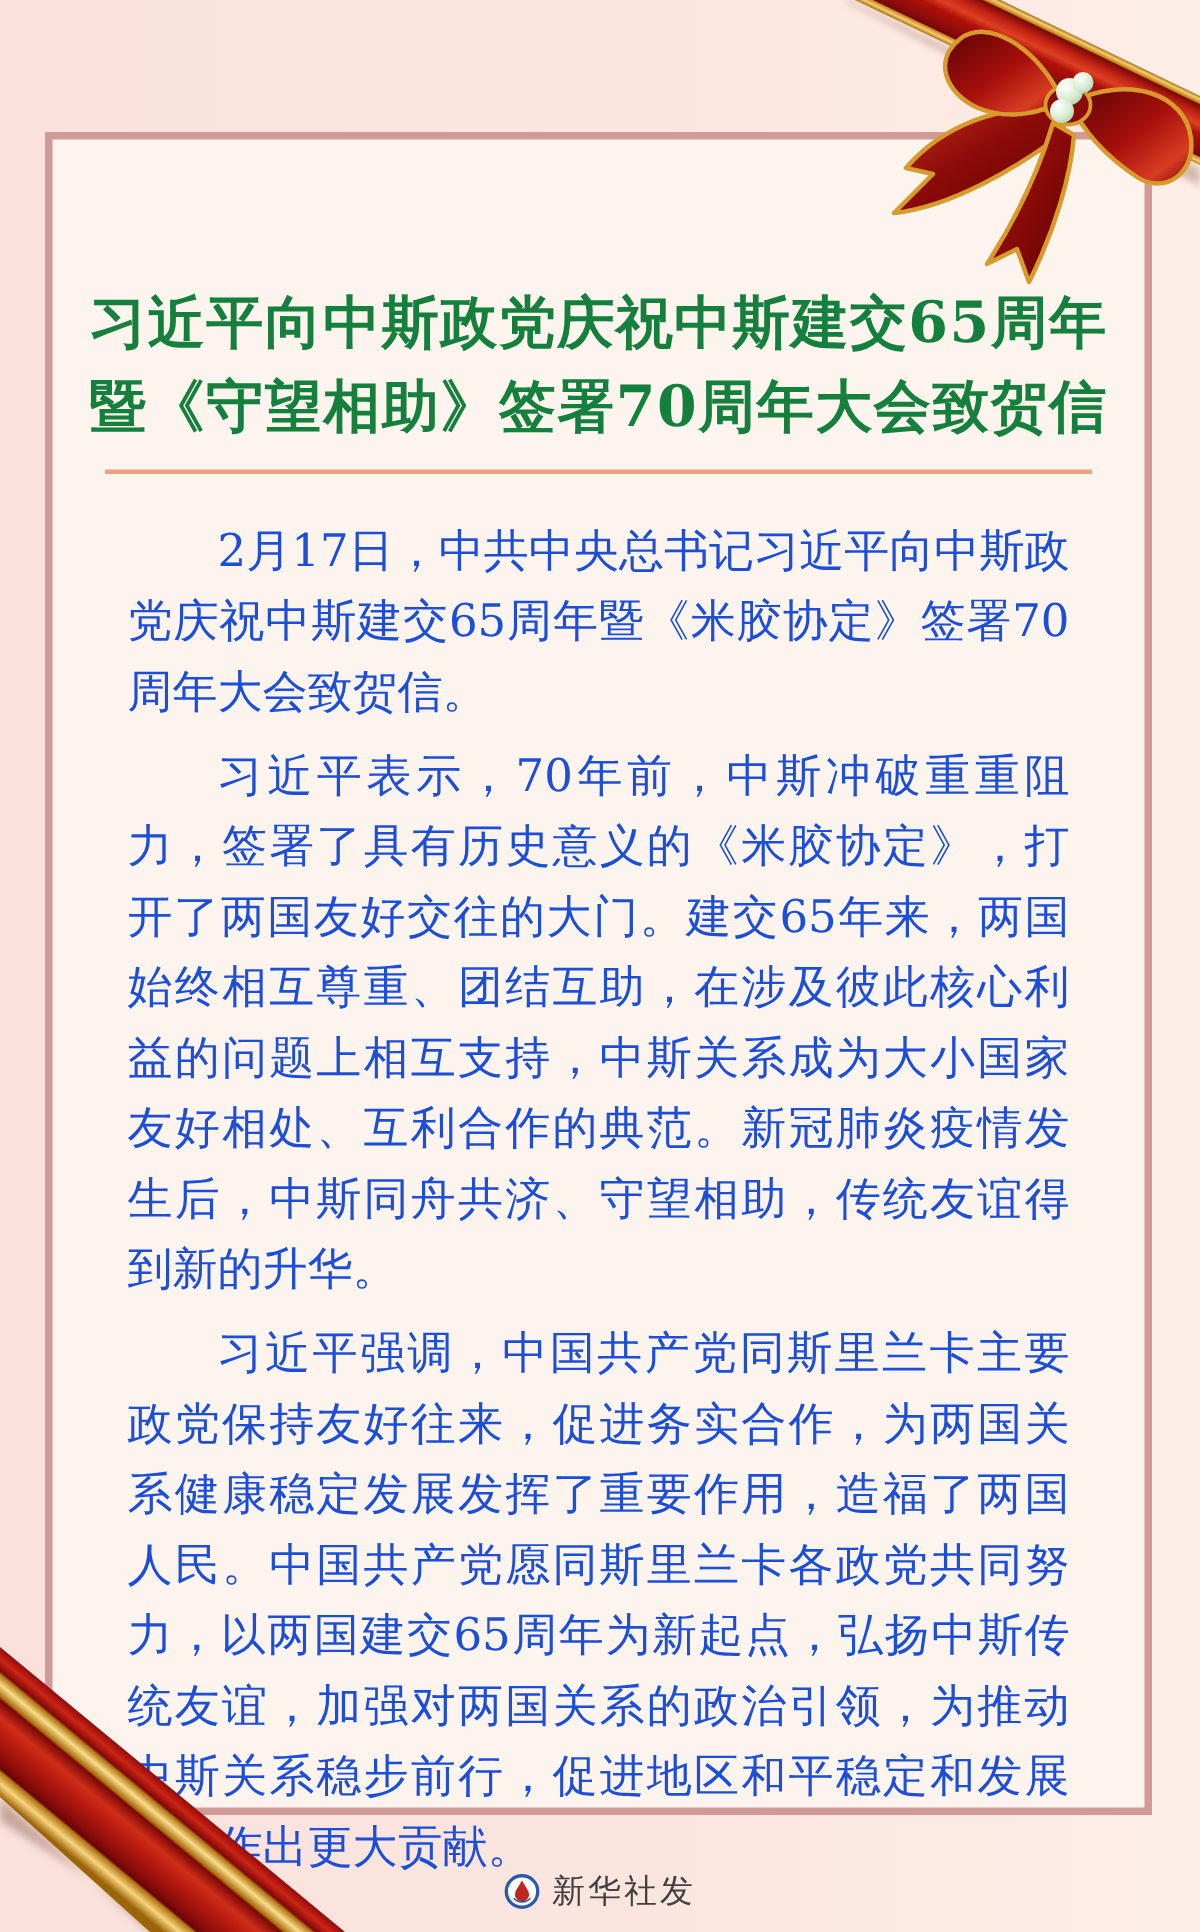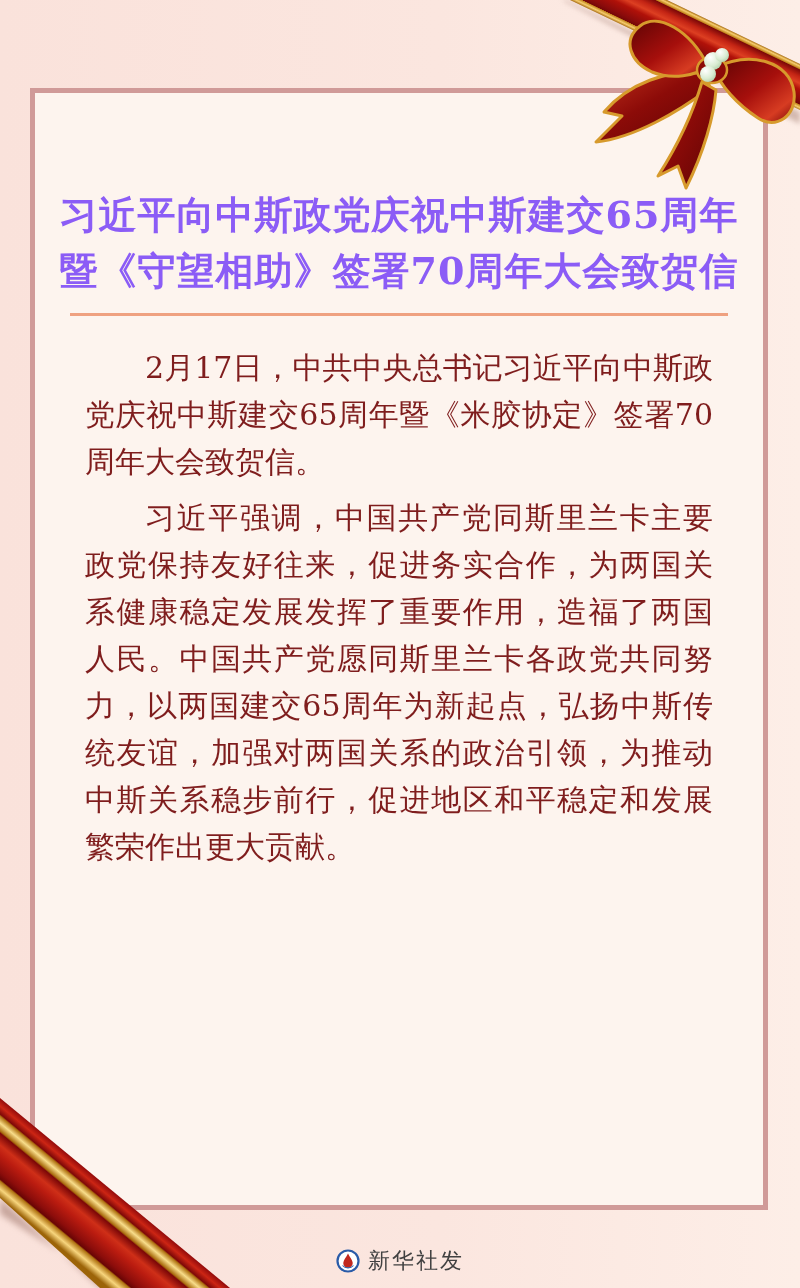--- a/index.html
+++ b/index.html
@@ -7,29 +7,29 @@
     width:800px;height:1288px;position:relative;overflow:hidden;
     background:linear-gradient(90deg,#fae2db 0%,#fbe6df 55%,#fdeee7 100%);
     font-family:"DejaVu Serif",serif;
   }
   .panel{
     position:absolute;left:30px;top:88px;width:738px;height:1122px;
     box-sizing:border-box;border:5px solid #d09a98;background:#fdf4ee;
     z-index:1;
   }
   .title{
-    margin:94px 16px 0;text-align:center;color:#8b5cf6;
+    margin:94px 16px 0;text-align:center;color:#15803d;
     font-size:38px;font-weight:bold;line-height:56px;letter-spacing:1px;
     font-family:"DejaVu Serif",serif;
   }
   .divider{
     width:658px;height:3px;background:#efa180;margin:14px auto 0;
   }
   .article{
-    margin:28px 50px 0;font-size:30px;line-height:47px;color:#7f1d1d;
+    margin:28px 50px 0;font-size:30px;line-height:47px;color:#1d4ed8;
     text-align:justify;text-justify:inter-ideograph;
   }
   .article p{margin:0 0 9px;text-indent:2em;}
   .deco{position:absolute;z-index:3;pointer-events:none;}
   #bow-svg{left:500px;top:0;}
   #corner-ribbon-svg{left:0;top:1048px;}
   .footer{
     position:absolute;left:0;top:1246px;width:100%;z-index:2;
     display:flex;justify-content:center;align-items:center;gap:8px;text-align:right;
   }
@@ -116,20 +116,21 @@
 </svg>
 
 <div class="panel">
   <h1 class="title">
     <div>习近平向中斯政党庆祝中斯建交65周年</div>
     <div>暨《守望相助》签署70周年大会致贺信</div>
   </h1>
   <div class="divider"></div>
   <div class="article">
     <p>2月17日，中共中央总书记习近平向中斯政党庆祝中斯建交65周年暨《米胶协定》签署70周年大会致贺信。</p>
+    <p>习近平表示，70年前，中斯冲破重重阻力，签署了具有历史意义的《米胶协定》，打开了两国友好交往的大门。建交65年来，两国始终相互尊重、团结互助，在涉及彼此核心利益的问题上相互支持，中斯关系成为大小国家友好相处、互利合作的典范。新冠肺炎疫情发生后，中斯同舟共济、守望相助，传统友谊得到新的升华。</p>
     <p>习近平强调，中国共产党同斯里兰卡主要政党保持友好往来，促进务实合作，为两国关系健康稳定发展发挥了重要作用，造福了两国人民。中国共产党愿同斯里兰卡各政党共同努力，以两国建交65周年为新起点，弘扬中斯传统友谊，加强对两国关系的政治引领，为推动中斯关系稳步前行，促进地区和平稳定和发展繁荣作出更大贡献。</p>
   </div>
 </div>
 
 <div class="footer">
   <svg width="24" height="24" viewBox="0 0 24 24" xmlns="http://www.w3.org/2000/svg">
     <circle cx="12" cy="12" r="10.5" fill="#ffffff" stroke="#2a5ba8" stroke-width="2.2"></circle>
     <path d="M12,4.5 C10,8.5 8,10.5 7.4,13.2 C6.8,16 9,18.4 12,18.8 C15,18.4 17.2,16 16.6,13.2 C16,10.5 14,8.5 12,4.5 Z" fill="#c0271e"></path>
     <path d="M6.5,16.5 A7.5,7.5 0 0,0 17.5,16.5" fill="none" stroke="#2a5ba8" stroke-width="1.1"></path>
   </svg>

